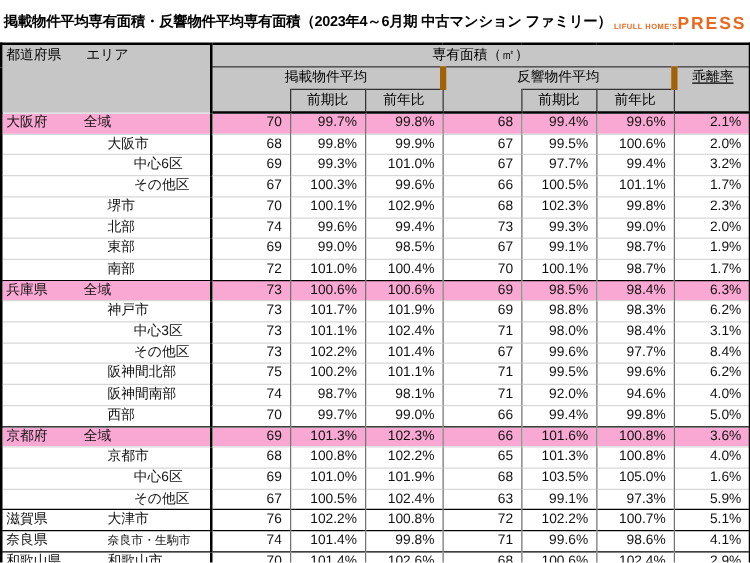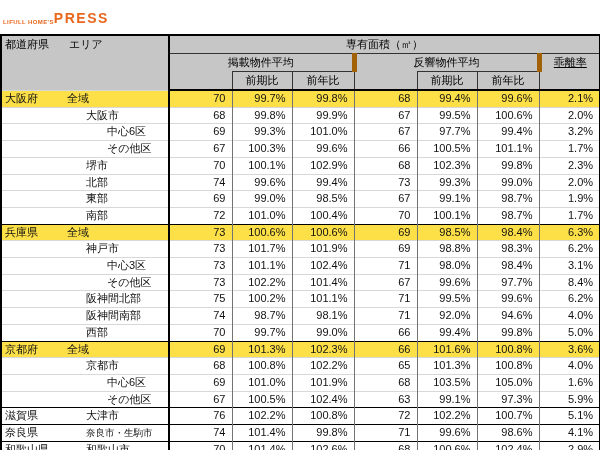--- a/index.html
+++ b/index.html
@@ -46,36 +46,37 @@
   .rate-h{text-align:center;vertical-align:top;border-bottom:2px solid #000;text-decoration:underline;}
   .hr3 th{border-bottom:2px solid #000;}
   .hr3 .sub{border-top:1px solid #333;border-left:1px solid #333;border-right:1px solid #333;text-align:center;}
   .hr3 .blank{border-right:1px solid #333;}
 
   tbody td{
     font-size:11px;height:15.7px;line-height:15.7px;padding:0;
     border-top:1px solid #d8d8d8;white-space:nowrap;overflow:hidden;
   }
   tbody tr.group-start td{border-top:1.5px solid #000;}
-  tbody tr.shaded td{background:#fde047;}
+  tbody tr.shaded td{background:#f9a8d4;}
   .area-cell{position:relative;border-right:2px solid #000;}
   .area-cell .pref{position:absolute;left:3px;top:0;}
   .area-cell .area{position:absolute;top:0;}
   .area-cell .area.indent1{left:65px;}
   .area-cell .area.indent2{left:84px;}
   .area-cell .area.indent3{left:105px;}
   .area-cell .area.small{font-size:9.5px;}
   td.num{text-align:right;padding-right:6px;border-right:1px solid #737373;}
   td.num.c6{border-right:none;}
 </style>
 </head>
 <body>
 
 <div class="page">
   <div class="header-bar">
+    <div class="title">掲載物件平均専有面積・反響物件平均専有面積（2023年4～6月期 中古マンション ファミリー）</div>
     <div class="logo">
       <div class="logo-top" style="color: rgb(232, 104, 30);">LIFULL HOME'S</div>
       <div class="logo-press" style="color: rgb(232, 104, 30);">PRESS</div>
     </div>
   </div>
 
   <table>
     <colgroup>
       <col class="c-area">
         <col class="c-v1">

